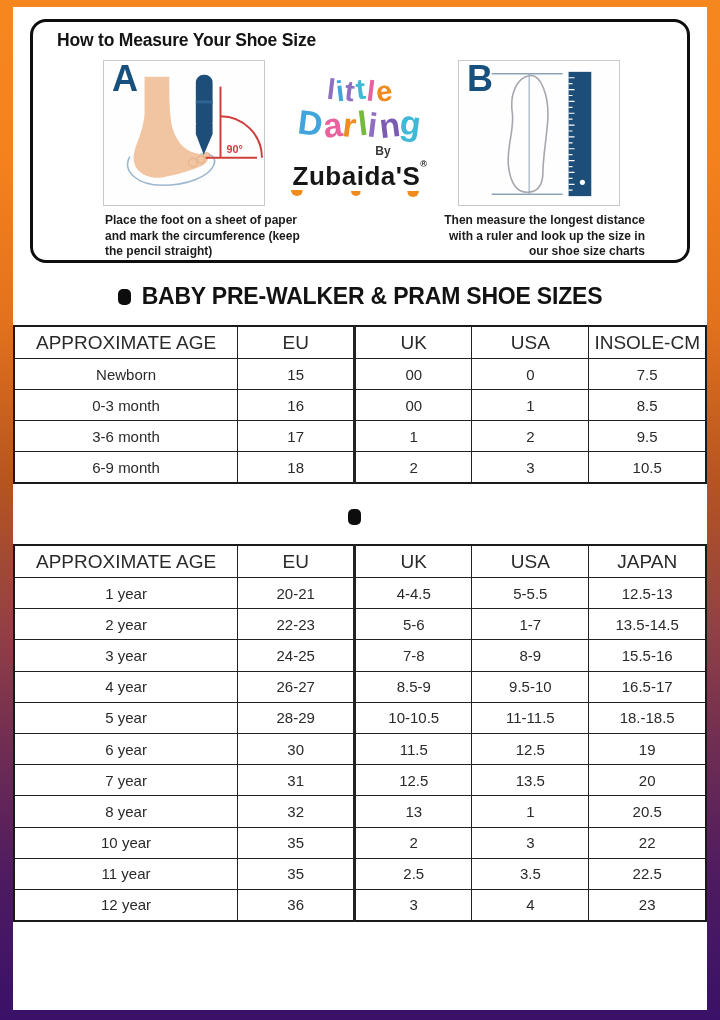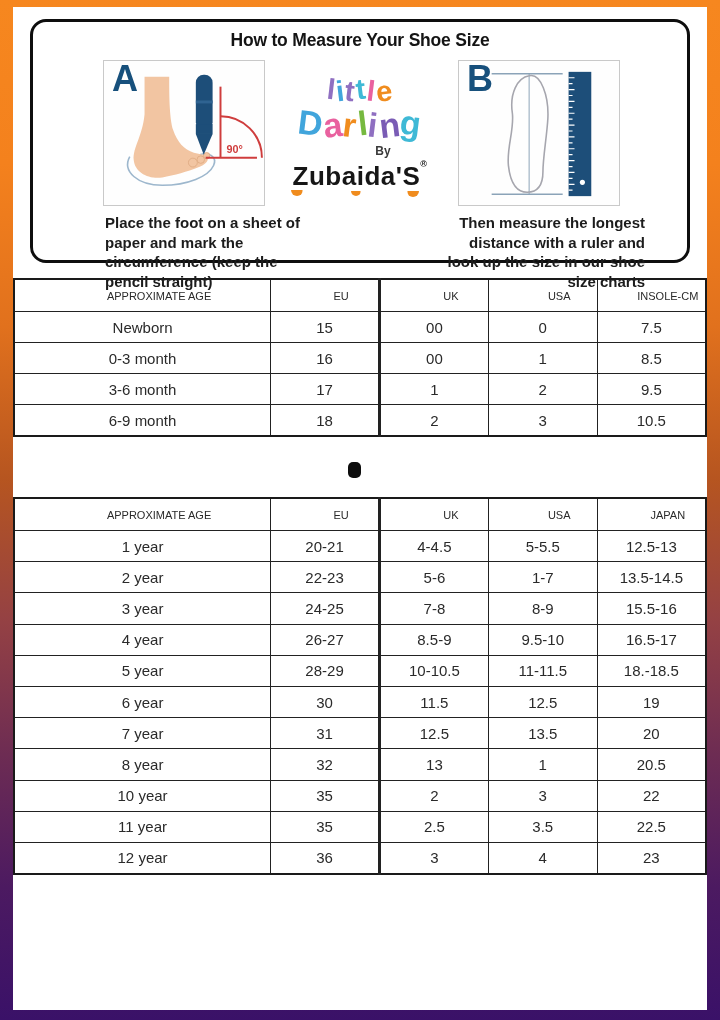--- a/index.html
+++ b/index.html
@@ -12,36 +12,36 @@
     position:absolute;left:13px;right:13px;top:7px;bottom:10px;
     background:#ffffff;overflow:hidden;
   }
   
   .hbox{
     width:660px;height:244px;margin:12px auto 0;box-sizing:border-box;
     border:3px solid #0e0e0e;border-radius:16px;background:#fff;
     padding-top:8px;
   }
   .hbox-title{
-    text-align:center;font-size:17.5px;font-weight:700;color:#141414;letter-spacing:-0.2px;
+    text-align:left;font-size:17.5px;font-weight:700;color:#141414;letter-spacing:-0.2px;padding-left:24px;
   }
   .hbox-row{display:flex;justify-content:space-between;padding:0 42px;margin-top:9px;}
   .figcol{width:205px;display:flex;flex-direction:column;}
   .figbox{
     width:162px;height:146px;box-sizing:border-box;border:1px solid #c9c9c9;
     position:relative;background:#fefefe;
   }
   .figbox-a{margin-left:28px;}
   .figbox-b{margin-left:18px;}
   .figletter{
     position:absolute;top:0px;left:8px;font-size:36px;font-weight:700;color:#17507c;line-height:1;
   }
   .figsvg{position:absolute;inset:0;width:100%;height:100%;}
   .caption{
-    margin-top:7px;font-size:15px;font-weight:700;color:#1c1c1c;line-height:1.3;
+    margin-top:7px;font-size:12px;font-weight:700;color:#1c1c1c;line-height:1.3;
   }
   .cap-a{margin-left:30px;width:200px;text-align:left;}
   .cap-b{margin-left:0;width:205px;text-align:right;}
   
   .logocol{width:150px;text-align:center;margin-top:16px;}
   .logo-word{font-weight:700;line-height:1;}
   .logo-little{font-size:29px;letter-spacing:1px;}
   .logo-darling{font-size:34px;margin-top:2px;letter-spacing:1px;}
   .logo-word span{display:inline-block;}
   .logo-by{font-size:12px;font-weight:700;color:#3a3a3a;margin:3px 0 1px 46px;}
@@ -66,21 +66,21 @@
   table.sizes{
     width:100%;border-collapse:collapse;table-layout:fixed;
     border:2.5px solid #1a1a1a;background:#fff;
   }
   table.sizes.baby{margin-top:15px;}
   table.sizes.junior{margin-top:14px;}
   .sizes th,.sizes td{
     border:1.6px solid #222;text-align:center;vertical-align:middle;
     color:#2a2a2a;font-weight:400;padding:0;
   }
-  .sizes th{font-size:11px;height:31px;padding-left:33px;}
+  .sizes th{font-size:19px;height:31px;}
   .sizes td{font-size:15px;}
   .baby td{height:30px;}
   .junior td{height:30.2px;}
   .sizes th:nth-child(1),.sizes td:nth-child(1){width:32.1%;}
   .sizes th:nth-child(3),.sizes td:nth-child(3){border-left-width:3px;}
 </style>
 </head>
 <body>
 
 <div class="white-panel">
@@ -147,20 +147,23 @@
             </g>
           </svg>
           <span class="figletter">B</span>
         </div>
         <div class="caption cap-b">Then measure the longest distance with a ruler and look up the size in our shoe size charts</div>
       </div>
 
     </div>
   </div>
 
+  <div class="sec-title sec-title-baby">
+    <span class="bullet"></span><span>BABY PRE-WALKER &amp; PRAM SHOE SIZES</span>
+  </div>
   <table class="sizes baby">
       <thead>
         <tr>
           <th>APPROXIMATE AGE</th>
           <th>EU</th>
           <th>UK</th>
           <th>USA</th>
           <th>INSOLE-CM</th>
         </tr>
       </thead>

